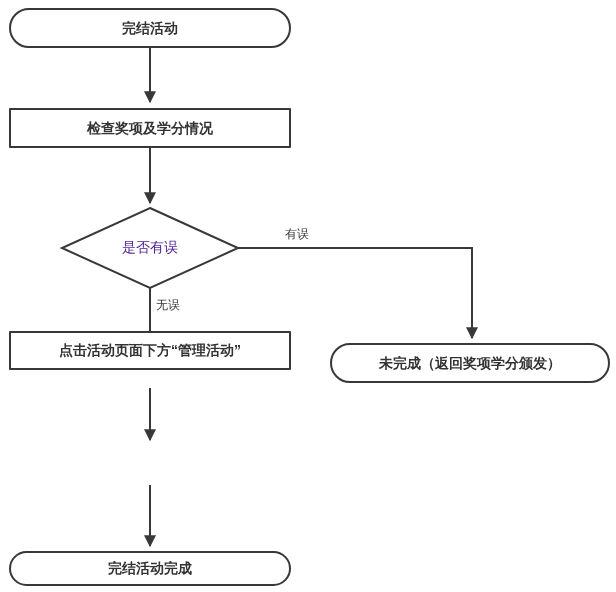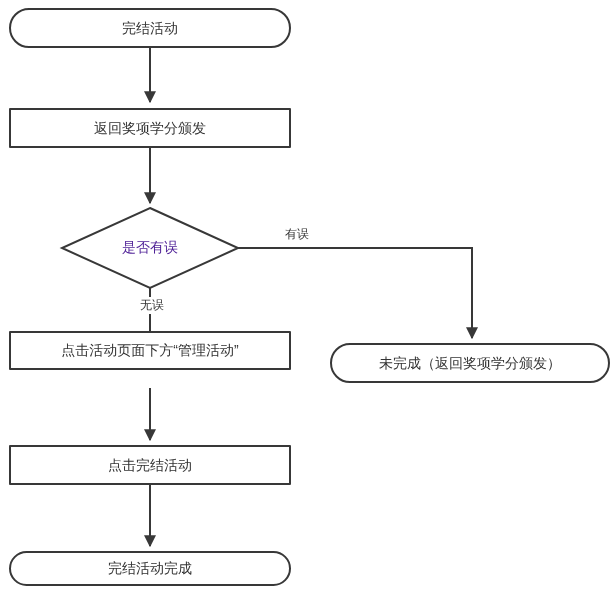--- a/index.html
+++ b/index.html
@@ -29,20 +29,21 @@
     border: 2px solid #383838;
     background: #ffffff;
     display: flex;
     align-items: center;
     justify-content: center;
     font-size: 14px;
     color: #333333;
     text-align: center;
     line-height: 1.2;
     white-space: nowrap;
+    font-weight: bold;
   }
   .stadium { border-radius: 20px; }
   .rect    { border-radius: 1px; }
 
   .node-start        { left: 9px;   top: 8px;   width: 282px; height: 40px; }
   .node-check        { left: 9px;   top: 108px; width: 282px; height: 40px; }
   .node-manage       { left: 9px;   top: 331px; width: 282px; height: 39px; }
   .node-click-finish { left: 9px;   top: 445px; width: 282px; height: 40px; }
   .node-done         { left: 9px;   top: 551px; width: 282px; height: 35px; }
   .node-incomplete   { left: 330px; top: 343px; width: 280px; height: 40px; }
@@ -61,21 +62,21 @@
   }
   .edge-label {
     position: absolute;
     font-size: 12px;
     color: #333333;
     background: #ffffff;
     padding: 0 2px;
     white-space: nowrap;
   }
   .edge-label-yes { left: 283px; top: 226px; }
-  .edge-label-no  { left: 138px; top: 297px; }
+  .edge-label-no  { left: 154px; top: 297px; }
 </style>
 </head>
 <body>
 
 <div id="canvas">
 
   <svg id="edges" viewBox="0 0 616 592" xmlns="http://www.w3.org/2000/svg">
     <defs>
       <marker id="arrow" viewBox="0 0 10 10" refX="9" refY="5" markerWidth="6" markerHeight="6" orient="auto-start-reverse">
         <path d="M0,0 L10,5 L0,10 z" fill="#383838"></path>
@@ -95,40 +96,37 @@
     <path d="M150,388 L150,440" fill="none" stroke="#383838" stroke-width="2" marker-end="url(#arrow)"></path>
 
     <path d="M150,485 L150,546" fill="none" stroke="#383838" stroke-width="2" marker-end="url(#arrow)"></path>
   </svg>
 
   <div class="node stadium node-start">
     <span>完结活动</span>
   </div>
 
   <div class="node rect node-check">
-    <span>返回奖项学分颁发</span>
+    <span>检查奖项及学分情况</span>
   </div>
 
   <div class="decision-label">
     <span>是否有误</span>
   </div>
 
   <div class="edge-label edge-label-yes">有误</div>
 
   <div class="edge-label edge-label-no">无误</div>
 
   <div class="node stadium node-incomplete">
     <span>未完成（返回奖项学分颁发）</span>
   </div>
 
   <div class="node rect node-manage">
     <span>点击活动页面下方“管理活动”</span>
   </div>
 
-  <div class="node rect node-click-finish">
-    <span>点击完结活动</span>
-  </div>
 
   <div class="node stadium node-done">
     <span>完结活动完成</span>
   </div>
 
 </div>
 
 </body></html>

